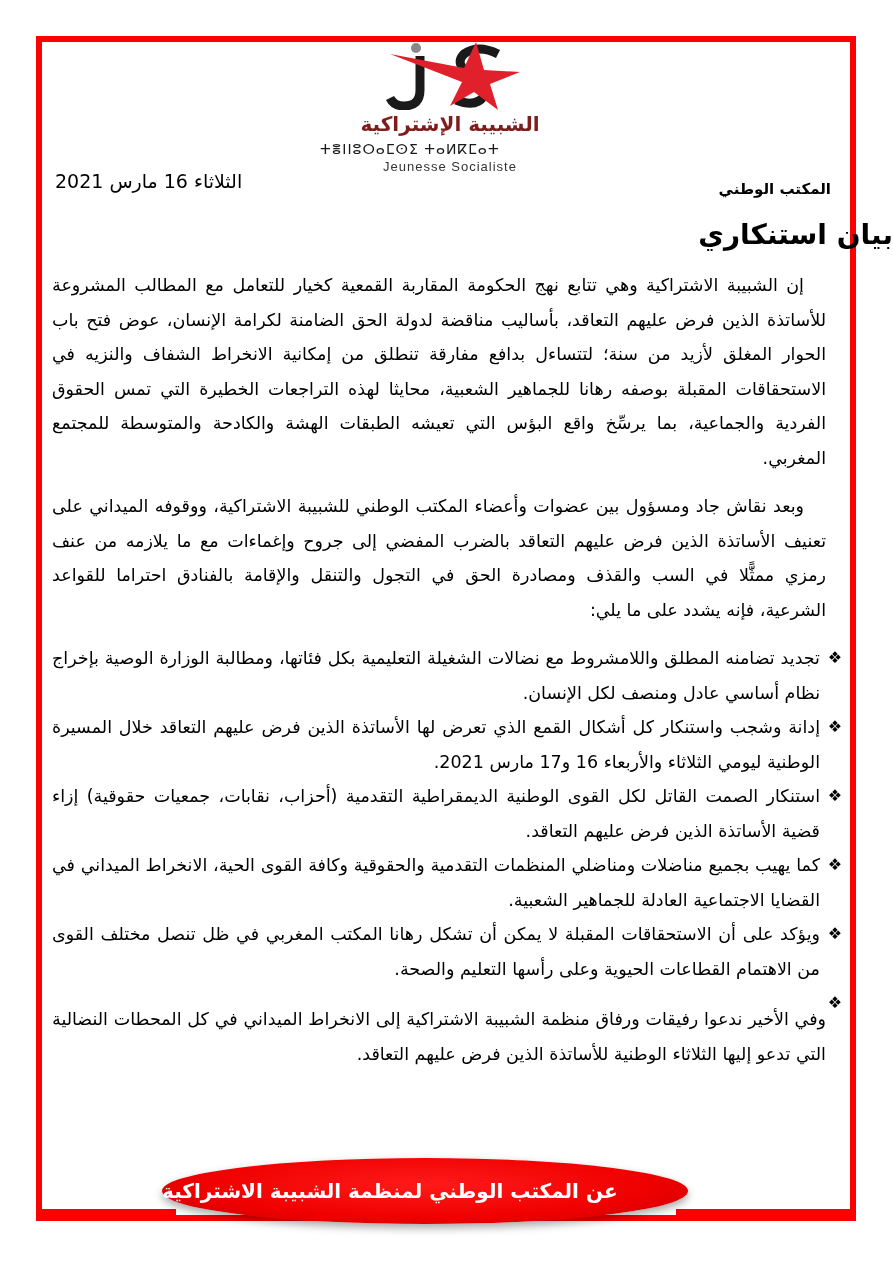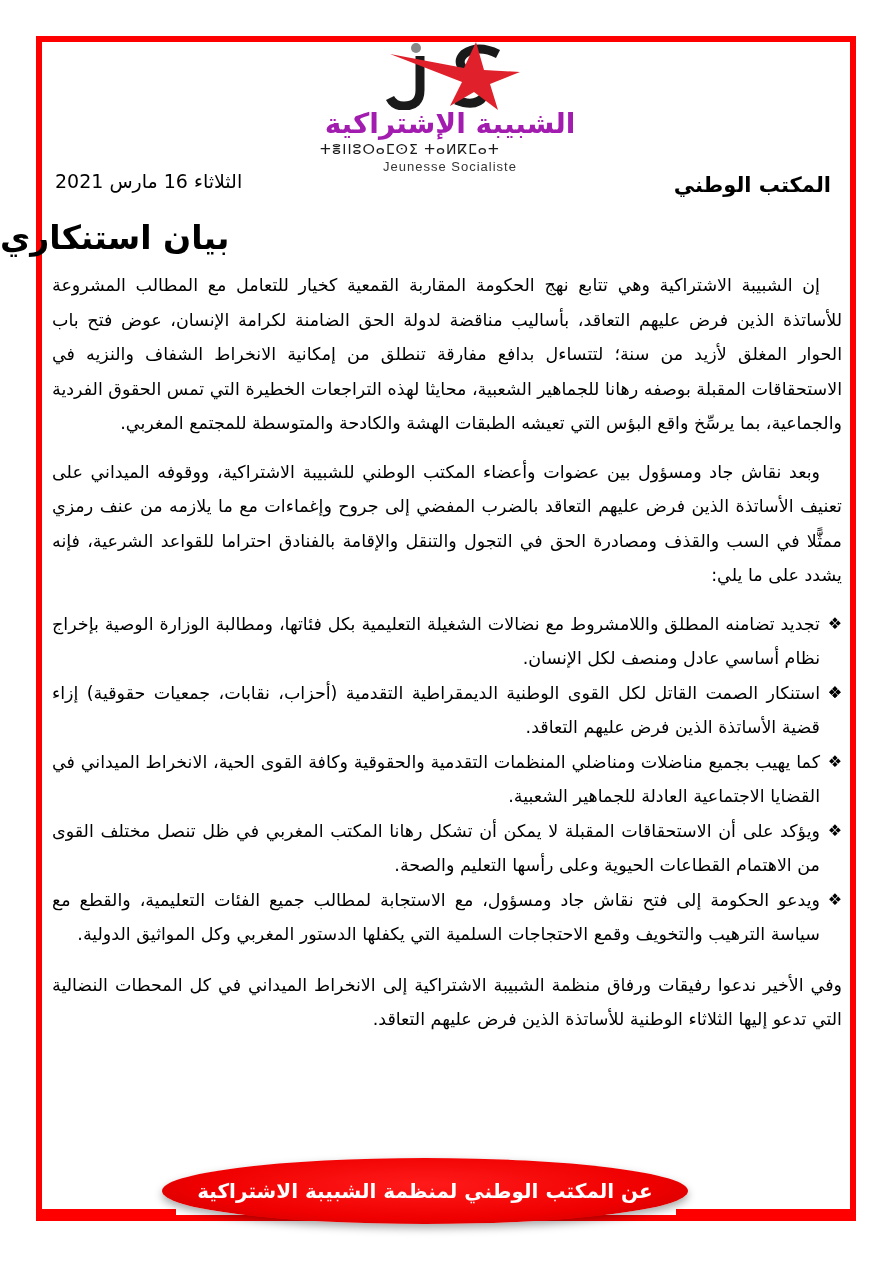--- a/index.html
+++ b/index.html
@@ -3,44 +3,44 @@
 <meta charset="utf-8">
 <style>
   html, body { margin: 0; padding: 0; background: #ffffff; }
   body { width: 893px; height: 1262px; position: relative; overflow: hidden;
          font-family: "DejaVu Sans", sans-serif; color: #000; }
   .frame { position: absolute; left: 36px; top: 36px; width: 808px; height: 1173px;
            border: 6px solid #ff0000; }
   .logo { position: absolute; left: 320px; top: 40px; width: 260px; height: 140px; }
   .logo-mark { position: absolute; left: 60px; top: 0; width: 150px; height: 70px; }
   .logo-ar { position: absolute; left: 0; top: 70px; width: 260px; text-align: center;
-             font-size: 28px; font-weight: bold; line-height: 28px; direction: rtl; color: #a21caf; }
+             font-size: 20px; font-weight: bold; line-height: 28px; direction: rtl; color: #7f1d1d; }
   .logo-tifi { position: absolute; left: 0; top: 100px; width: 260px; text-align: left;
                font-size: 14px; letter-spacing: 1px; line-height: 18px; color: #1a1a1a; }
   .logo-fr { position: absolute; left: 0; top: 118px; width: 260px; text-align: center;
              font-family: "Liberation Sans", sans-serif; font-size: 13px; letter-spacing: 1px;
              color: #333; line-height: 18px; }
-  .office { position: absolute; right: 62px; top: 173px; font-size: 21px; font-weight: bold;
+  .office { position: absolute; right: 62px; top: 180px; font-size: 15px; font-weight: bold;
             direction: rtl; }
   .date { position: absolute; left: 55px; top: 170px; font-size: 19px; font-weight: normal;
           direction: rtl; }
-  .title { position: absolute; left: 0; width: 893px; top: 218px; text-align: left;
-           font-size: 33px; font-weight: bold; direction: rtl; }
+  .title { position: absolute; left: 0; width: 893px; top: 218px; text-align: right;
+           font-size: 28px; font-weight: bold; direction: rtl; }
   .body { position: absolute; left: 52px; width: 790px; top: 268px; direction: rtl;
           text-align: justify; font-size: 17.5px; line-height: 34.5px; }
-  .para { margin: 0 0 14px 0; text-indent: 22px; }
+  .para { margin: 0 16px 14px 0; text-indent: 22px; }
   .para.ni { text-indent: 0; }
   .points { margin: 0 0 16px 0; padding: 0; list-style: none; }
   .points li { position: relative; padding-right: 22px; margin: 0; }
   .bullet { position: absolute; right: 0; top: 0; font-size: 16px; }
   .sig-wrap { position: absolute; left: 162px; top: 1158px; width: 526px; height: 72px; }
   .sig { position: absolute; left: 0; top: 0; width: 526px; height: 66px; border-radius: 50%;
          background: radial-gradient(ellipse at 50% 40%, #ff1a1a 0%, #f00000 60%, #c40000 100%);
          box-shadow: 0 4px 8px rgba(0,0,0,0.35); display: flex; align-items: center;
-         justify-content: center; }
+         }
   .sig-text { color: #ffffff; font-size: 20px; font-weight: bold; direction: rtl; }
   .bottom-line-l { position: absolute; left: 36px; top: 1209px; width: 140px; height: 6px; background: #ff0000; }
   .bottom-line-r { position: absolute; left: 676px; top: 1209px; width: 174px; height: 6px; background: #ff0000; }
 </style>
 </head>
 <body>
 
 <div class="frame"></div>
 
 <div class="logo">
@@ -58,25 +58,25 @@
 <div class="office">المكتب الوطني</div>
 <div class="date">الثلاثاء 16 مارس 2021</div>
 
 <div class="title">بيان استنكاري</div>
 
 <div class="body">
   <p class="para">إن الشبيبة الاشتراكية وهي تتابع نهج الحكومة المقاربة القمعية كخيار للتعامل مع المطالب المشروعة للأساتذة الذين فرض عليهم التعاقد، بأساليب مناقضة لدولة الحق الضامنة لكرامة الإنسان، عوض فتح باب الحوار المغلق لأزيد من سنة؛ لتتساءل بدافع مفارقة تنطلق من إمكانية الانخراط الشفاف والنزيه في الاستحقاقات المقبلة بوصفه رهانا للجماهير الشعبية، محايثا لهذه التراجعات الخطيرة التي تمس الحقوق الفردية والجماعية، بما يرسِّخ واقع البؤس التي تعيشه الطبقات الهشة والكادحة والمتوسطة للمجتمع المغربي.</p>
   <p class="para">وبعد نقاش جاد ومسؤول بين عضوات وأعضاء المكتب الوطني للشبيبة الاشتراكية، ووقوفه الميداني على تعنيف الأساتذة الذين فرض عليهم التعاقد بالضرب المفضي إلى جروح وإغماءات مع ما يلازمه من عنف رمزي ممثًّلا في السب والقذف ومصادرة الحق في التجول والتنقل والإقامة بالفنادق احتراما للقواعد الشرعية، فإنه يشدد على ما يلي:</p>
   <ul class="points">
     <li><span class="bullet">❖</span><span>تجديد تضامنه المطلق واللامشروط مع نضالات الشغيلة التعليمية بكل فئاتها، ومطالبة الوزارة الوصية بإخراج نظام أساسي عادل ومنصف لكل الإنسان.</span></li>
-    <li><span class="bullet">❖</span></li>
+    <li><span class="bullet">❖</span><span>إدانة وشجب واستنكار كل أشكال القمع الذي تعرض لها الأساتذة الذين فرض عليهم التعاقد خلال المسيرة الوطنية ليومي الثلاثاء والأربعاء 16 و17 مارس 2021.</span></li>
     <li><span class="bullet">❖</span><span>استنكار الصمت القاتل لكل القوى الوطنية الديمقراطية التقدمية (أحزاب، نقابات، جمعيات حقوقية) إزاء قضية الأساتذة الذين فرض عليهم التعاقد.</span></li>
     <li><span class="bullet">❖</span><span>كما يهيب بجميع مناضلات ومناضلي المنظمات التقدمية والحقوقية وكافة القوى الحية، الانخراط الميداني في القضايا الاجتماعية العادلة للجماهير الشعبية.</span></li>
     <li><span class="bullet">❖</span><span>ويؤكد على أن الاستحقاقات المقبلة لا يمكن أن تشكل رهانا المكتب المغربي في ظل تنصل مختلف القوى من الاهتمام القطاعات الحيوية وعلى رأسها التعليم والصحة.</span></li>
-    <li><span class="bullet">❖</span><span>ويدعو الحكومة إلى فتح نقاش جاد ومسؤول، مع الاستجابة لمطالب جميع الفئات التعليمية، والقطع مع سياسة الترهيب والتخويف وقمع الاحتجاجات السلمية التي يكفلها الدستور المغربي وكل المواثيق الدولية.</span></li>
+    <li><span class="bullet">❖</span></li>
   </ul>
   <p class="para ni">وفي الأخير ندعوا رفيقات ورفاق منظمة الشبيبة الاشتراكية إلى الانخراط الميداني في كل المحطات النضالية التي تدعو إليها الثلاثاء الوطنية للأساتذة الذين فرض عليهم التعاقد.</p>
 </div>
 
 <div class="bottom-line-l"></div>
 <div class="bottom-line-r"></div>
 <div class="sig-wrap">
   <div class="sig">
     <span class="sig-text">عن المكتب الوطني لمنظمة الشبيبة الاشتراكية</span>
   </div>

